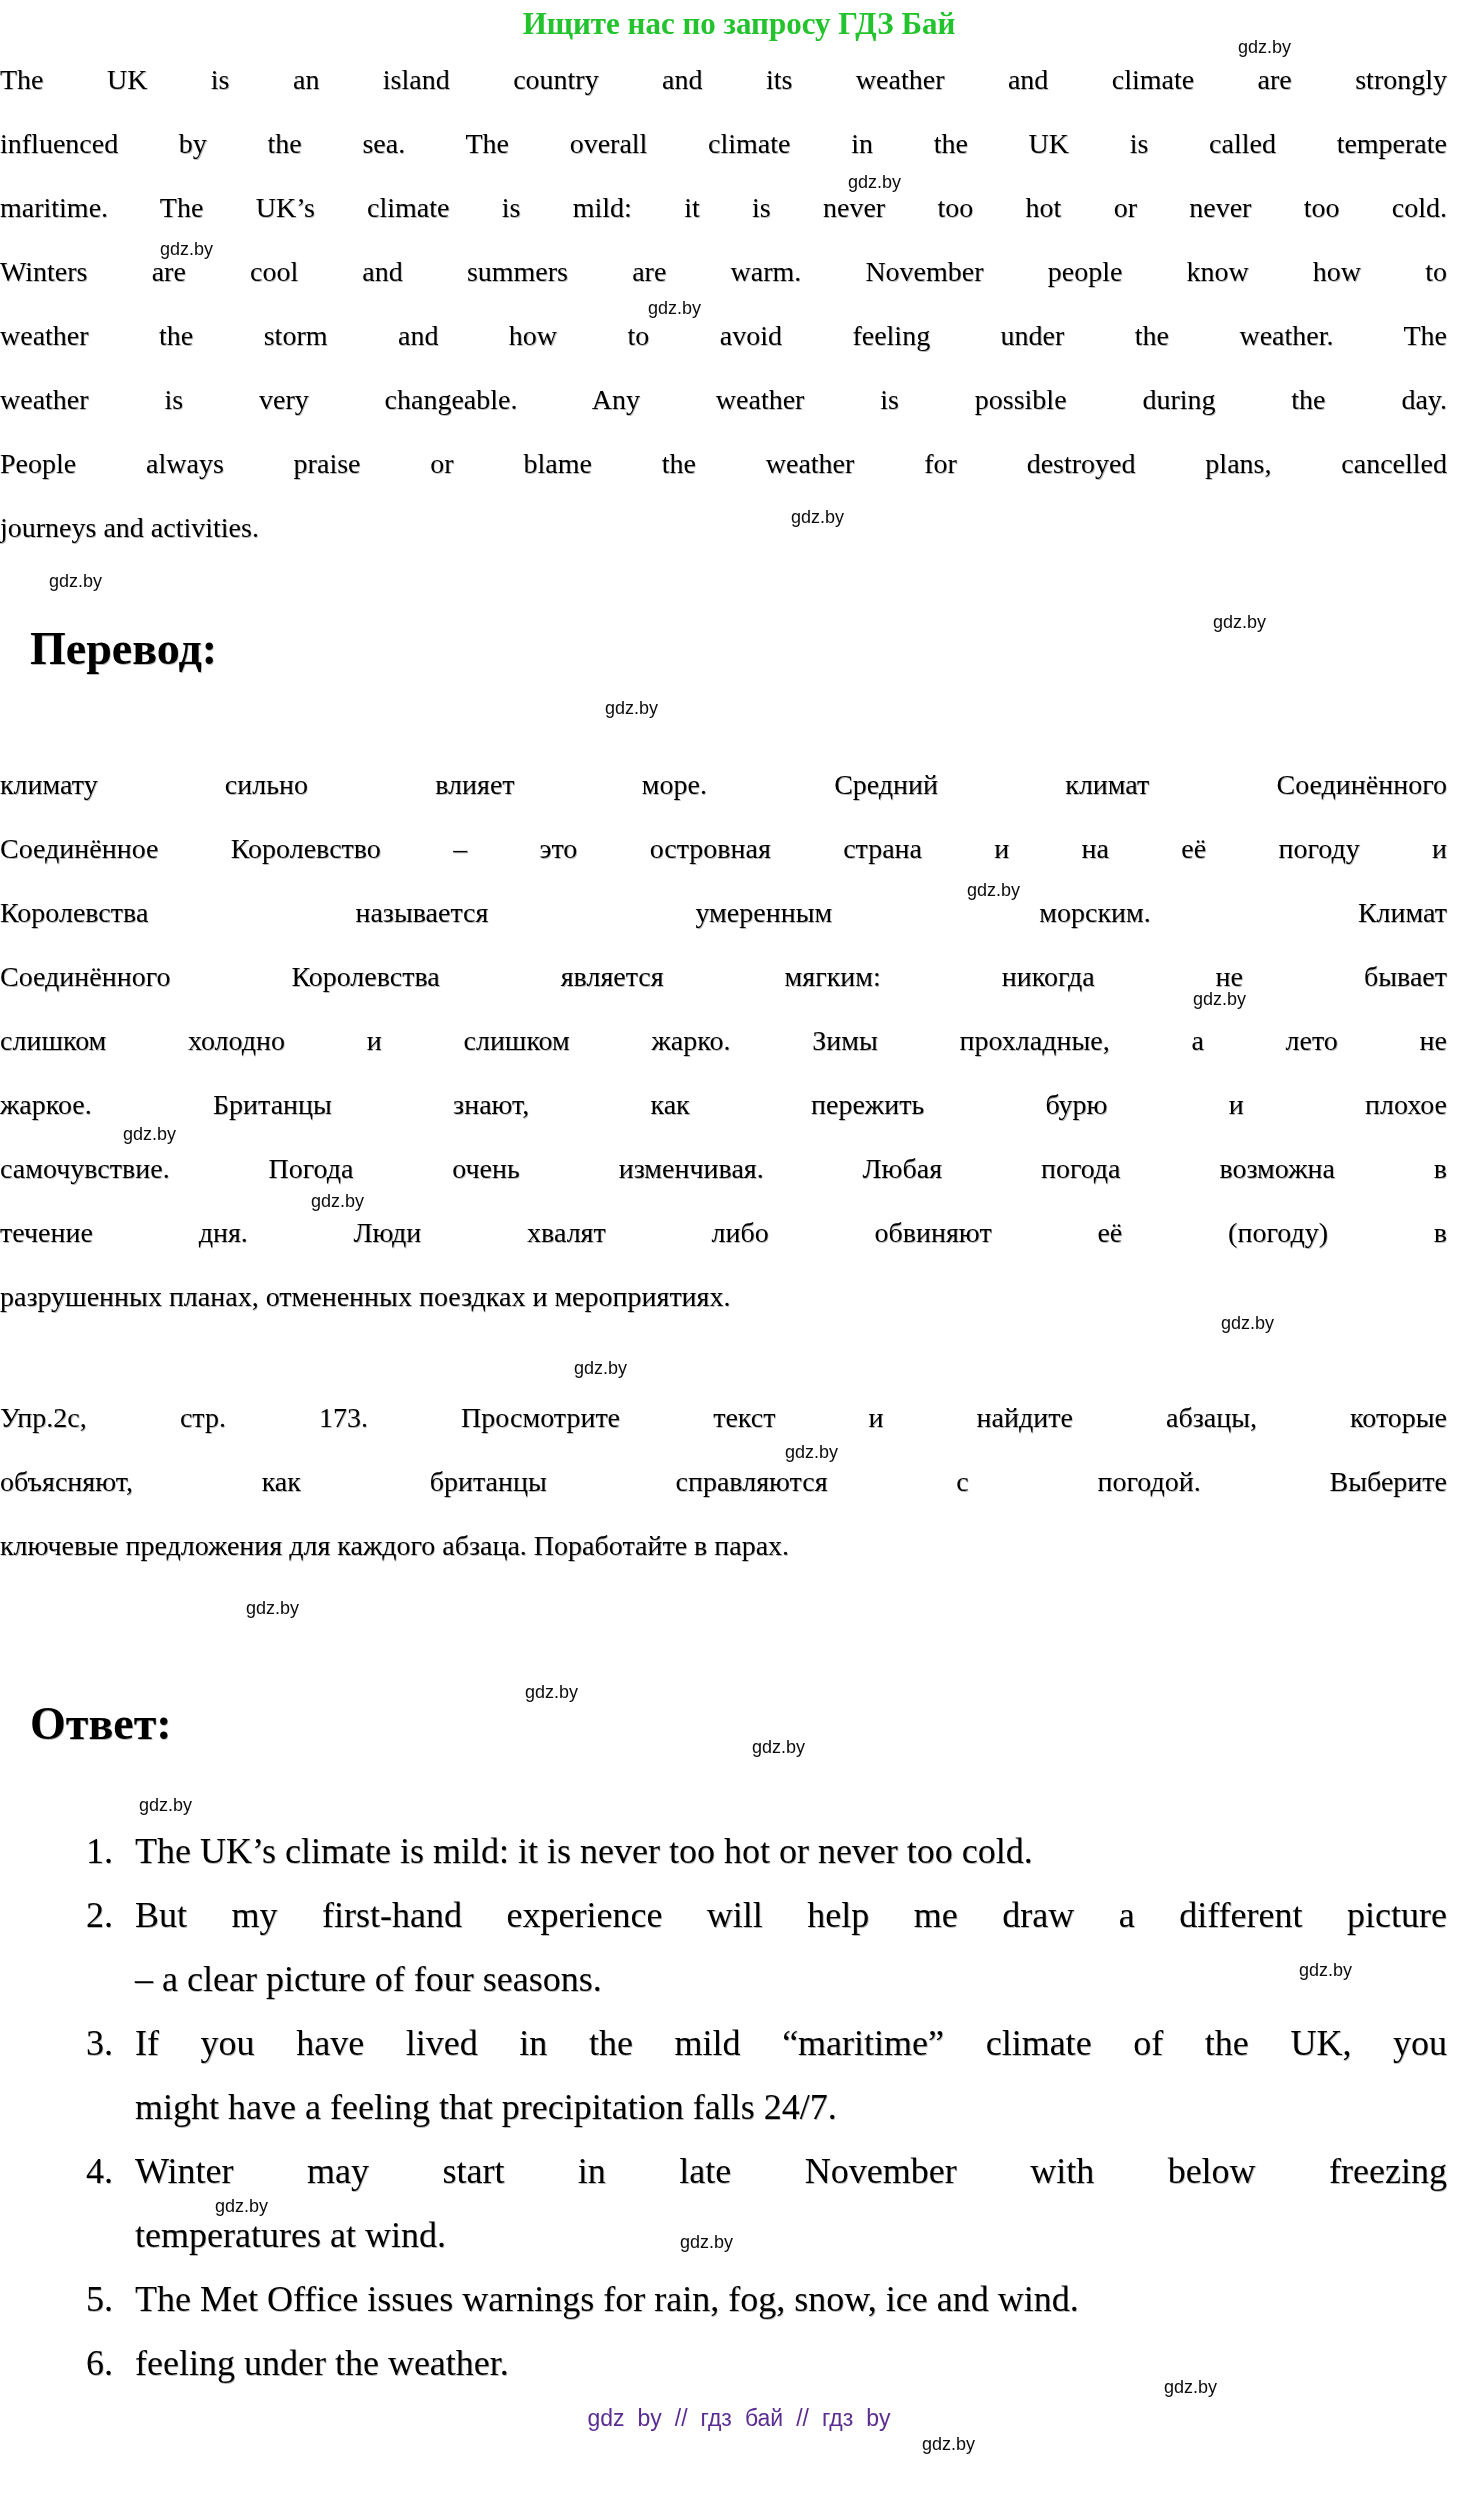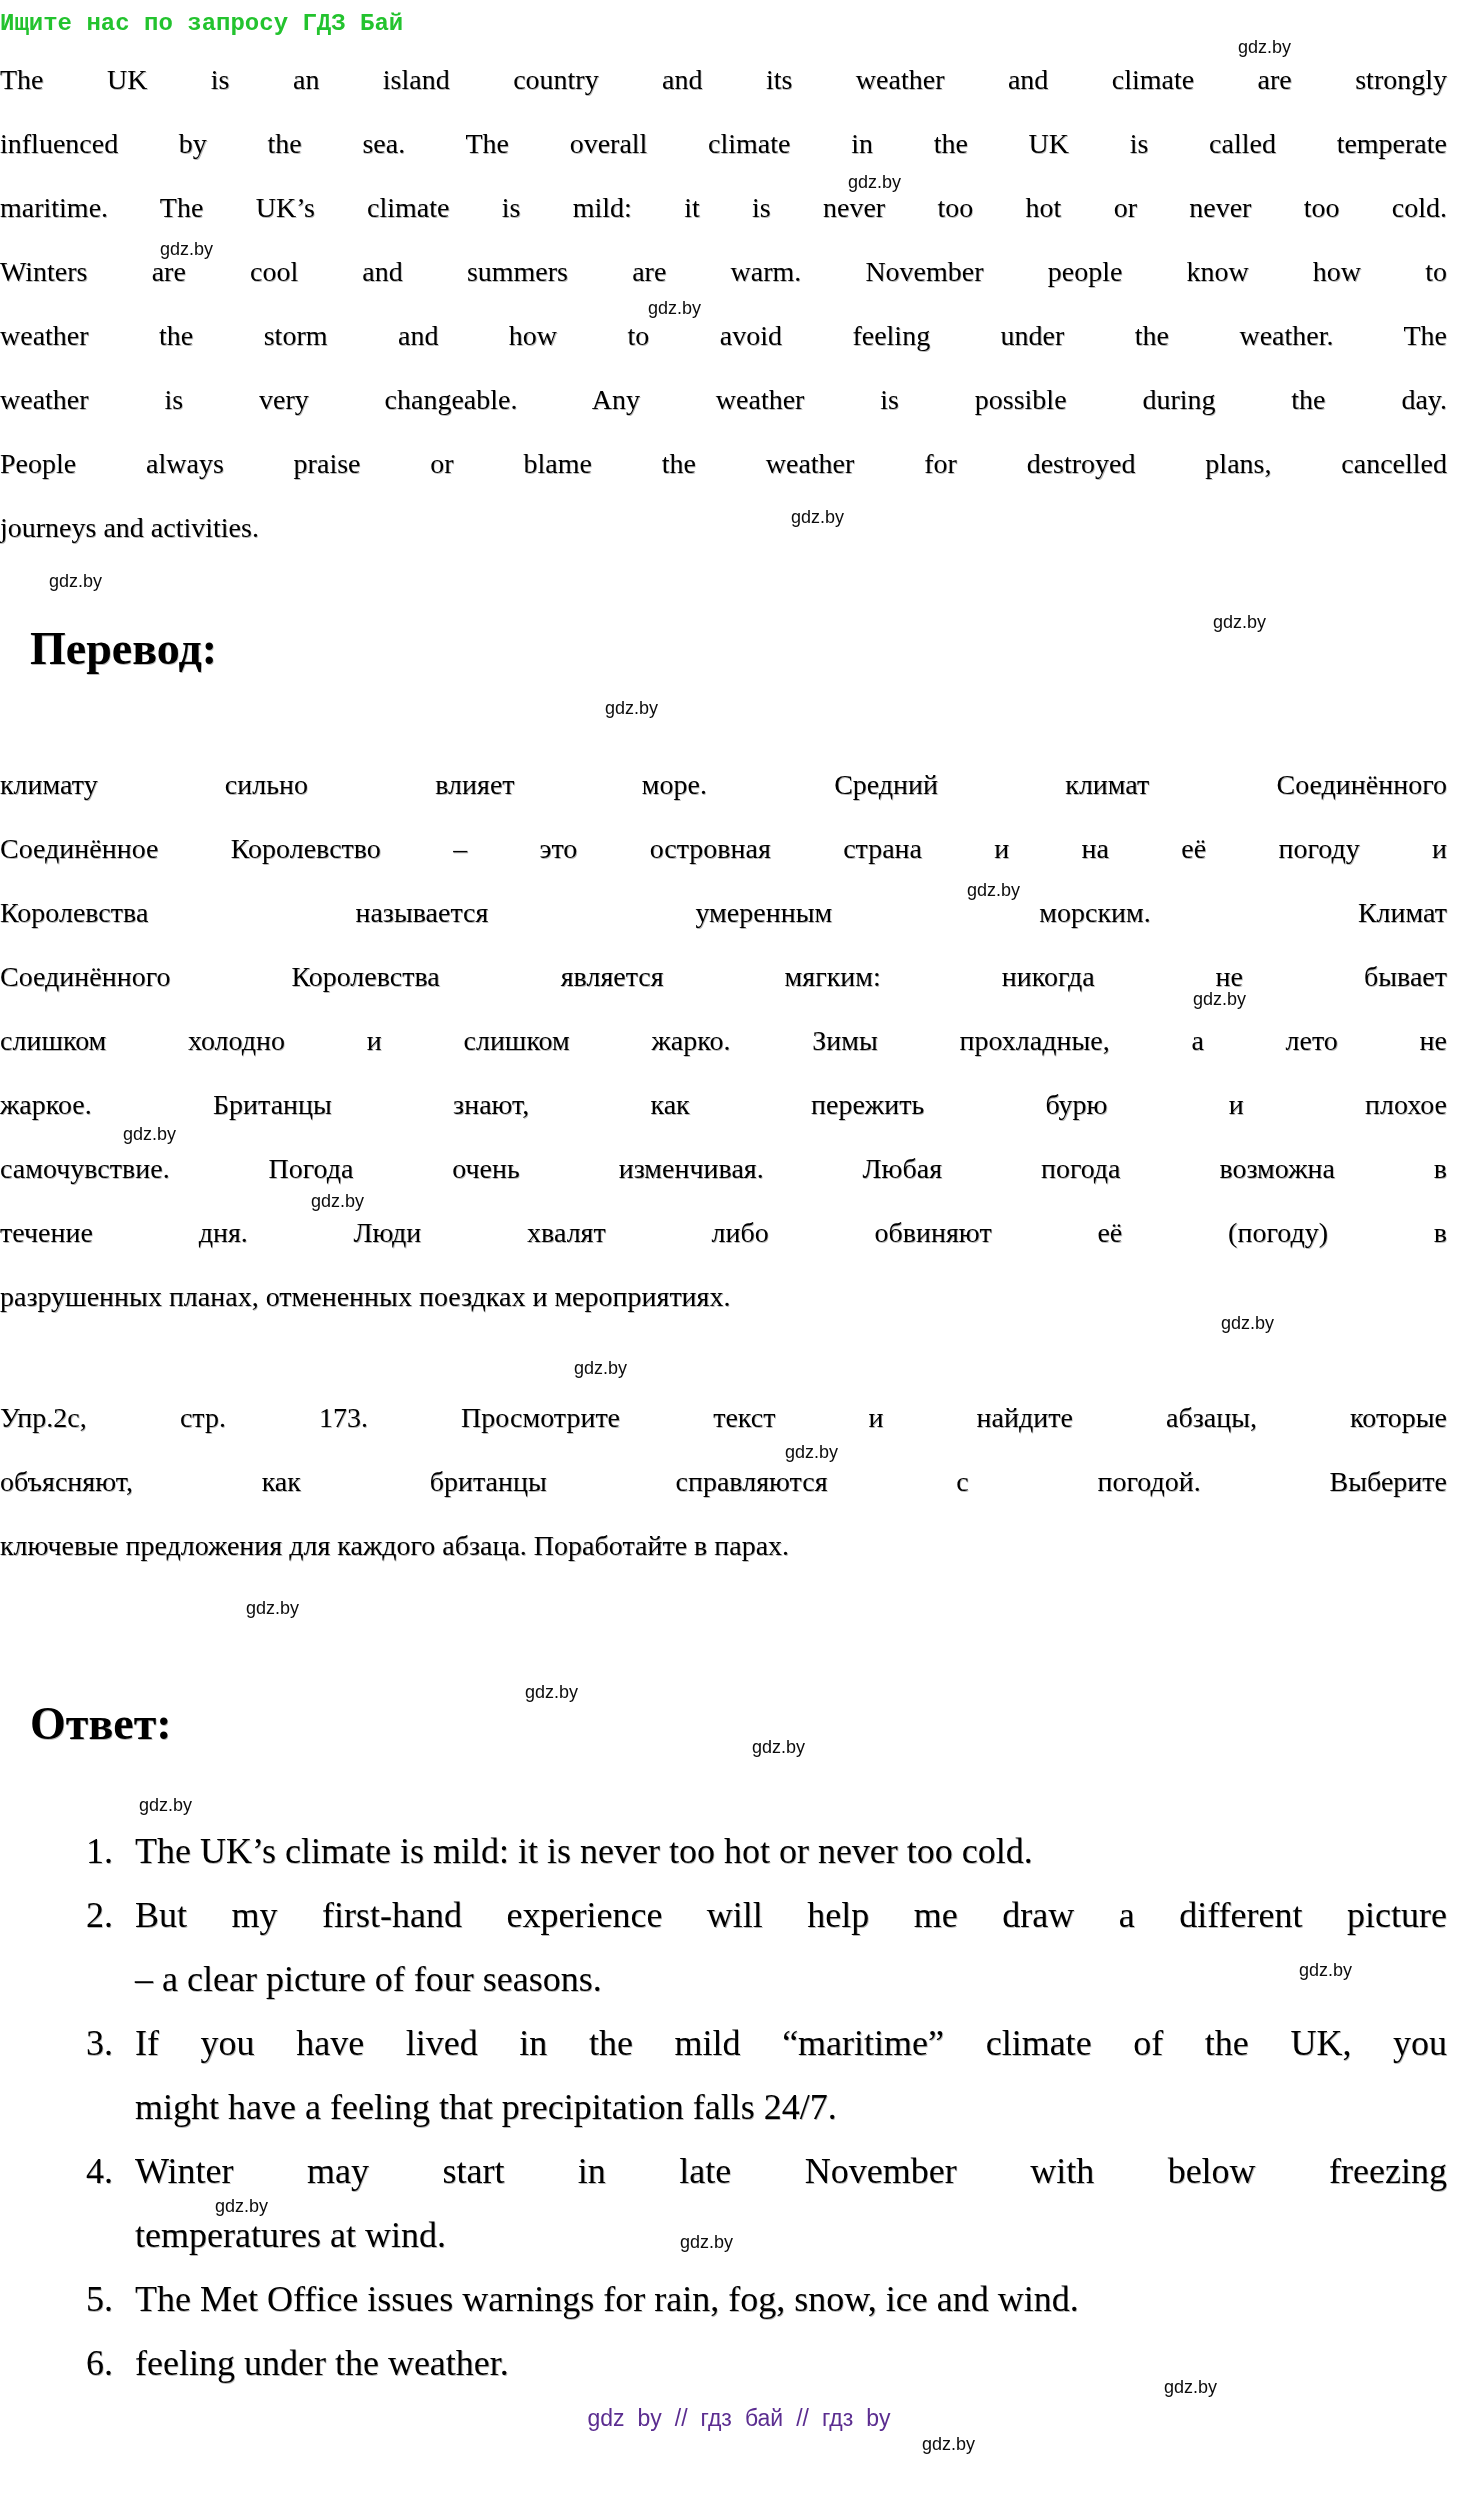--- a/index.html
+++ b/index.html
@@ -6,23 +6,23 @@
   .page{
     position:relative;
     width:1478px;height:2512px;
     background:#ffffff;
     overflow:hidden;
     font-family:"Liberation Serif",serif;
     color:#000;
   }
   .promo{
     padding-top:6.6px;
-    text-align:left;
-    font-family:Liberation Mono, monospace;
-    font-size:24px;line-height:33px;
+    text-align:center;
+    font-family:Liberation Serif, serif;
+    font-size:31px;line-height:33px;
     font-weight:bold;
   }
   .para{
     margin-right:31px;
     font-size:28px;line-height:64px;
     text-shadow:0.8px 0.8px 0 rgba(0,0,0,.28);
   }
   #intro-en{margin-top:8.2px;}
   #intro-ru{margin-top:73px;}
   #exercise{margin-top:57px;}

